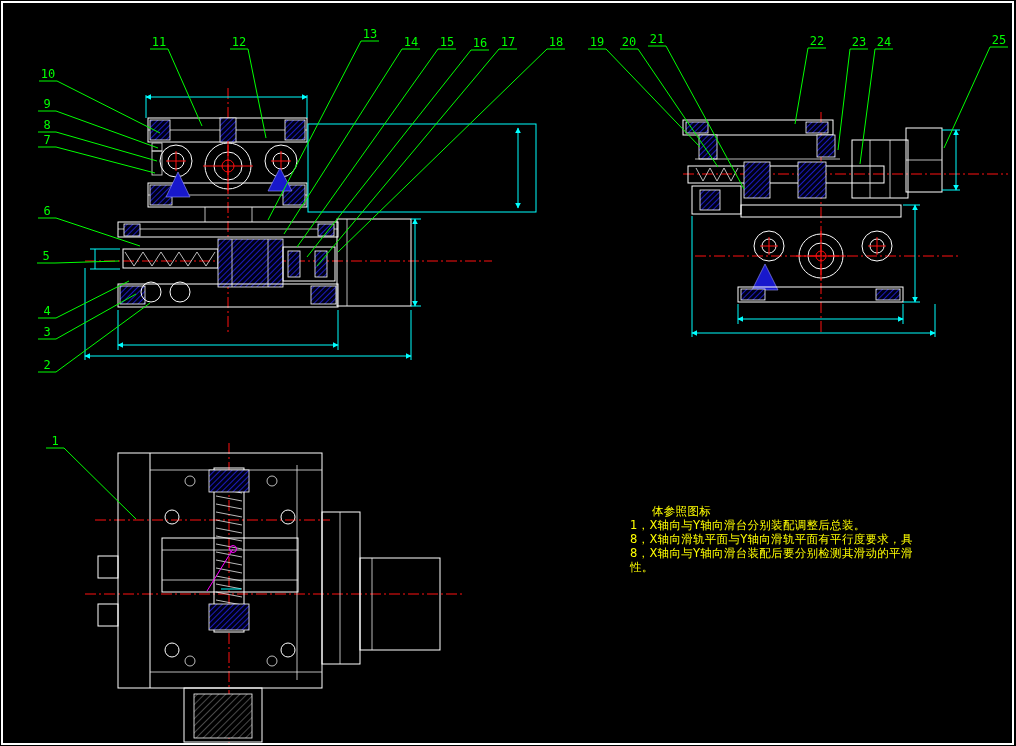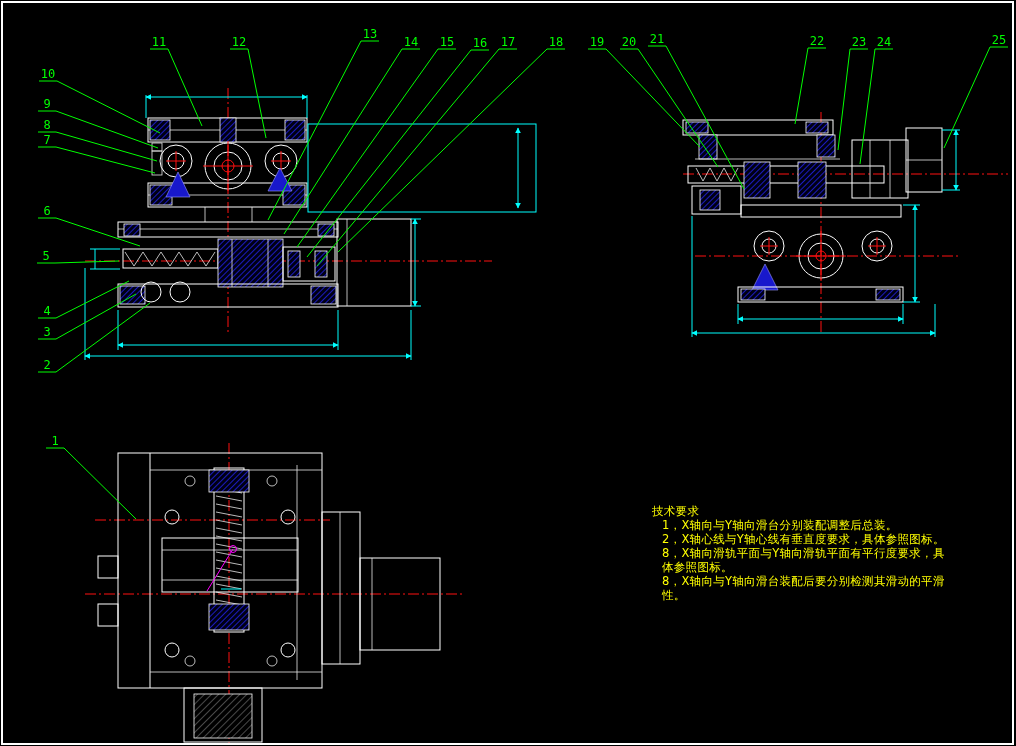--- a/index.html
+++ b/index.html
@@ -16,21 +16,21 @@
   .rs {stroke:#ff1010;fill:none;stroke-width:1;}
   .m  {stroke:#ff00ff;fill:none;stroke-width:1;}
   .frame{stroke:#ffffff;fill:none;stroke-width:2;}
   .balloon-num{fill:#00ff00;font-family:"DejaVu Sans Mono",monospace;font-size:12px;
                text-anchor:middle;dominant-baseline:central;}
   .balloon-line{stroke:#00ff00;stroke-width:1;fill:none;}
   
   .notes{position:absolute;left:630px;top:504px;width:300px;color:#ffff00;
          font-size:11.5px;line-height:14px;letter-spacing:0.3px;}
   .notes-title{margin-left:22px;height:14px;}
-  .note-line{height:14px;white-space:nowrap;margin-left:32px;}
+  .note-line{height:14px;white-space:nowrap;}
 </style>
 </head>
 <body>
 
 <div class="canvas">
 
 <svg width="1016" height="746" viewBox="0 0 1016 746">
   <defs>
     <pattern id="hatch" width="4" height="4" patternUnits="userSpaceOnUse" patternTransform="rotate(45)">
       <rect width="4" height="4" fill="#000014"></rect>
@@ -323,24 +323,22 @@
         <text x="884" y="42" class="balloon-num">24</text>
         <line x1="875" y1="49" x2="893" y2="49" class="balloon-line"></line>
         <line x1="875" y1="49" x2="860" y2="164" class="balloon-line"></line>
         <text x="999" y="40" class="balloon-num">25</text>
         <line x1="990" y1="47" x2="1008" y2="47" class="balloon-line"></line>
         <line x1="990" y1="47" x2="944" y2="148" class="balloon-line"></line>
       </g>
 </svg>
 
 <div class="notes">
-  <div class="notes-title">技术要求</div>
+  <div class="notes-title">体参照图标</div>
   <div id="notes-lines">
         <div class="note-line">1，X轴向与Y轴向滑台分别装配调整后总装。</div>
-        <div class="note-line">2，X轴心线与Y轴心线有垂直度要求，具体参照图标。</div>
         <div class="note-line">8，X轴向滑轨平面与Y轴向滑轨平面有平行度要求，具</div>
-        <div class="note-line">体参照图标。</div>
         <div class="note-line">8，X轴向与Y轴向滑台装配后要分别检测其滑动的平滑</div>
         <div class="note-line">性。</div>
       </div>
 </div>
 
 </div>
 
 </body></html>

